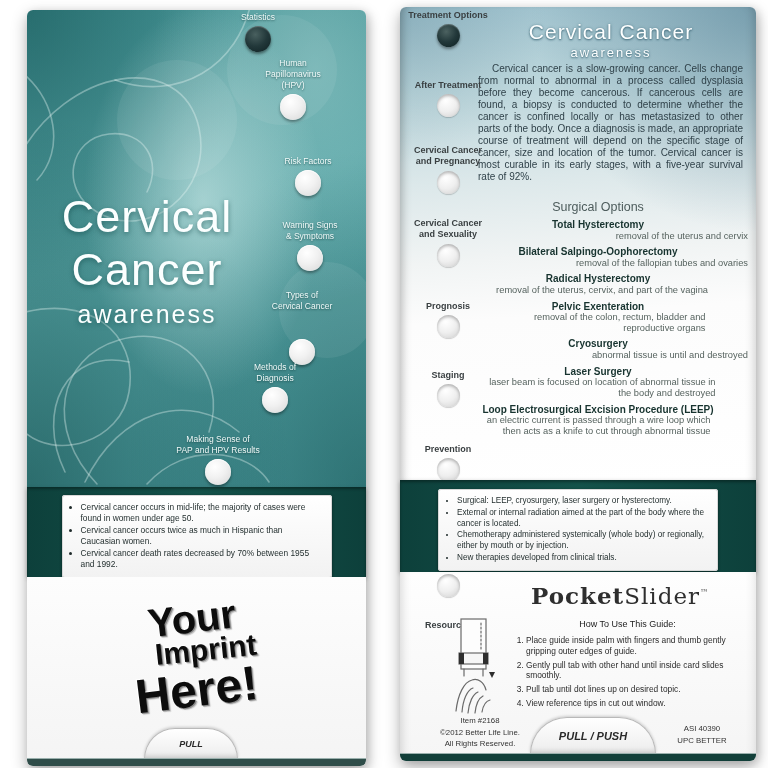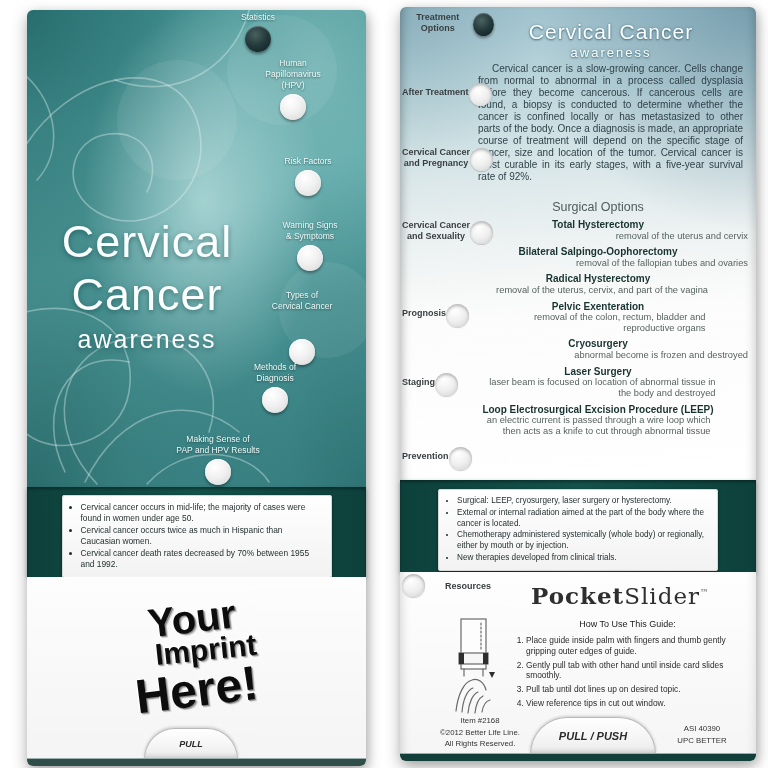--- a/index.html
+++ b/index.html
@@ -12,21 +12,21 @@
   .front-top{position:relative;width:100%;height:477px;border-radius:6px 6px 0 0;overflow:hidden;
     background-color:#4f9fa0;
     background-image:
       radial-gradient(ellipse at 52% 40%, rgba(225,244,242,.55), rgba(225,244,242,0) 48%),
       radial-gradient(ellipse at 85% 12%, rgba(190,226,224,.35), transparent 40%),
       radial-gradient(ellipse at 0% 0%, rgba(12,70,70,.45), transparent 45%),
       radial-gradient(ellipse at 0% 100%, rgba(10,62,60,.5), transparent 55%),
       radial-gradient(ellipse at 100% 100%, rgba(10,62,60,.4), transparent 50%),
       linear-gradient(160deg,#3f8e90,#58a5a6 45%,#47969a);}
   .floral{position:absolute;left:0;top:0;}
-  .front-title{position:absolute;left:0;top:205px;width:240px;text-align:center;color:#fbffff;
+  .front-title{position:absolute;left:0;top:180px;width:240px;text-align:center;color:#fbffff;
     text-shadow:0 2px 5px rgba(15,70,70,.55);}
   .front-title .t1,.front-title .t2{font-size:45px;line-height:1.18;letter-spacing:1px;}
   .front-title .t3{font-size:25px;letter-spacing:2px;margin-top:4px;}
   .ftab{position:absolute;width:120px;display:flex;flex-direction:column;align-items:center;}
   .ftab-label{font-size:8.5px;line-height:1.3;color:#f0faf9;text-align:center;white-space:pre-line;
     text-shadow:0 1px 2px rgba(15,60,60,.65);}
   .hole{width:26px;height:26px;border-radius:50%;margin-top:3px;
     background:radial-gradient(circle at 38% 30%, #ffffff 0%, #f1f1f1 45%, #d7d7d7 100%);
     box-shadow:0 2px 3px rgba(0,0,0,.38), inset 0 1px 1px rgba(255,255,255,.9);}
   .hole.dark{background:radial-gradient(circle at 40% 33%, #49605f 0%, #22383a 50%, #0e2022 100%);
@@ -66,21 +66,21 @@
     text-shadow:0 1px 2px rgba(62,104,120,.95), 0 0 3px rgba(80,120,135,.6);}
   .back-title .t1{font-size:21px;letter-spacing:1px;}
   .back-title .t2{font-size:13px;letter-spacing:2px;margin-top:1px;}
   .intro{position:absolute;left:78px;top:56px;width:265px;font-size:10px;line-height:1.2;
     text-align:justify;text-indent:14px;color:#30424a;}
   .surgical{position:absolute;left:48px;top:193px;width:300px;text-align:center;}
   .surg-heading{font-size:12.5px;color:#4d5c5c;margin-bottom:5px;}
   .surg-item{margin-bottom:5px;}
   .surg-name{font-size:10px;font-weight:bold;color:#17332f;line-height:1.15;}
   .surg-desc{font-size:9.3px;color:#56635f;line-height:1.15;text-align:right;}
-  .btab{position:absolute;left:2px;width:92px;display:flex;flex-direction:row;align-items:center;}
+  .btab{position:absolute;left:2px;width:92px;display:flex;flex-direction:column;align-items:center;}
   .btab-label{font-size:9px;font-weight:bold;color:#393f41;line-height:1.25;text-align:center;
     white-space:pre-line;}
   .bhole{width:23px;height:23px;border-radius:50%;margin-top:3px;
     background:radial-gradient(circle at 38% 30%, #ffffff 0%, #efefef 50%, #cfcfcf 100%);
     box-shadow:inset 0 2px 3px rgba(0,0,0,.25), 0 1px 1px rgba(0,0,0,.18);}
   .bhole.dark{background:radial-gradient(circle at 40% 33%, #4c6261 0%, #22383a 50%, #0e2022 100%);
     box-shadow:0 2px 3px rgba(0,0,0,.4), inset 0 1px 1px rgba(255,255,255,.25);}
   .btab.hole-first .bhole{margin-top:0;margin-bottom:3px;}
   .back .band{height:92px;}
   .back .wbox{width:262px;padding:7px 10px 6px 8px;position:relative;top:9px;}
@@ -217,21 +217,21 @@
         <div class="surg-item">
           <div class="surg-name">Radical Hysterectomy</div>
           <div class="surg-desc" style="max-width:220px;margin:0 auto;">removal of the uterus, cervix, and part of the vagina</div>
         </div>
         <div class="surg-item">
           <div class="surg-name">Pelvic Exenteration</div>
           <div class="surg-desc" style="max-width:215px;margin:0 auto;">removal of the colon, rectum, bladder and reproductive organs</div>
         </div>
         <div class="surg-item">
           <div class="surg-name">Cryosurgery</div>
-          <div class="surg-desc">abnormal become is frozen and destroyed</div>
+          <div class="surg-desc">abnormal tissue is until and destroyed</div>
         </div>
         <div class="surg-item">
           <div class="surg-name">Laser Surgery</div>
           <div class="surg-desc" style="max-width:235px;margin:0 auto;">laser beam is focused on location of abnormal tissue in the body and destroyed</div>
         </div>
         <div class="surg-item">
           <div class="surg-name">Loop Electrosurgical Excision Procedure (LEEP)</div>
           <div class="surg-desc" style="max-width:225px;margin:0 auto;">an electric current is passed through a wire loop which then acts as a knife to cut through abnormal tissue</div>
         </div>
       </div>

